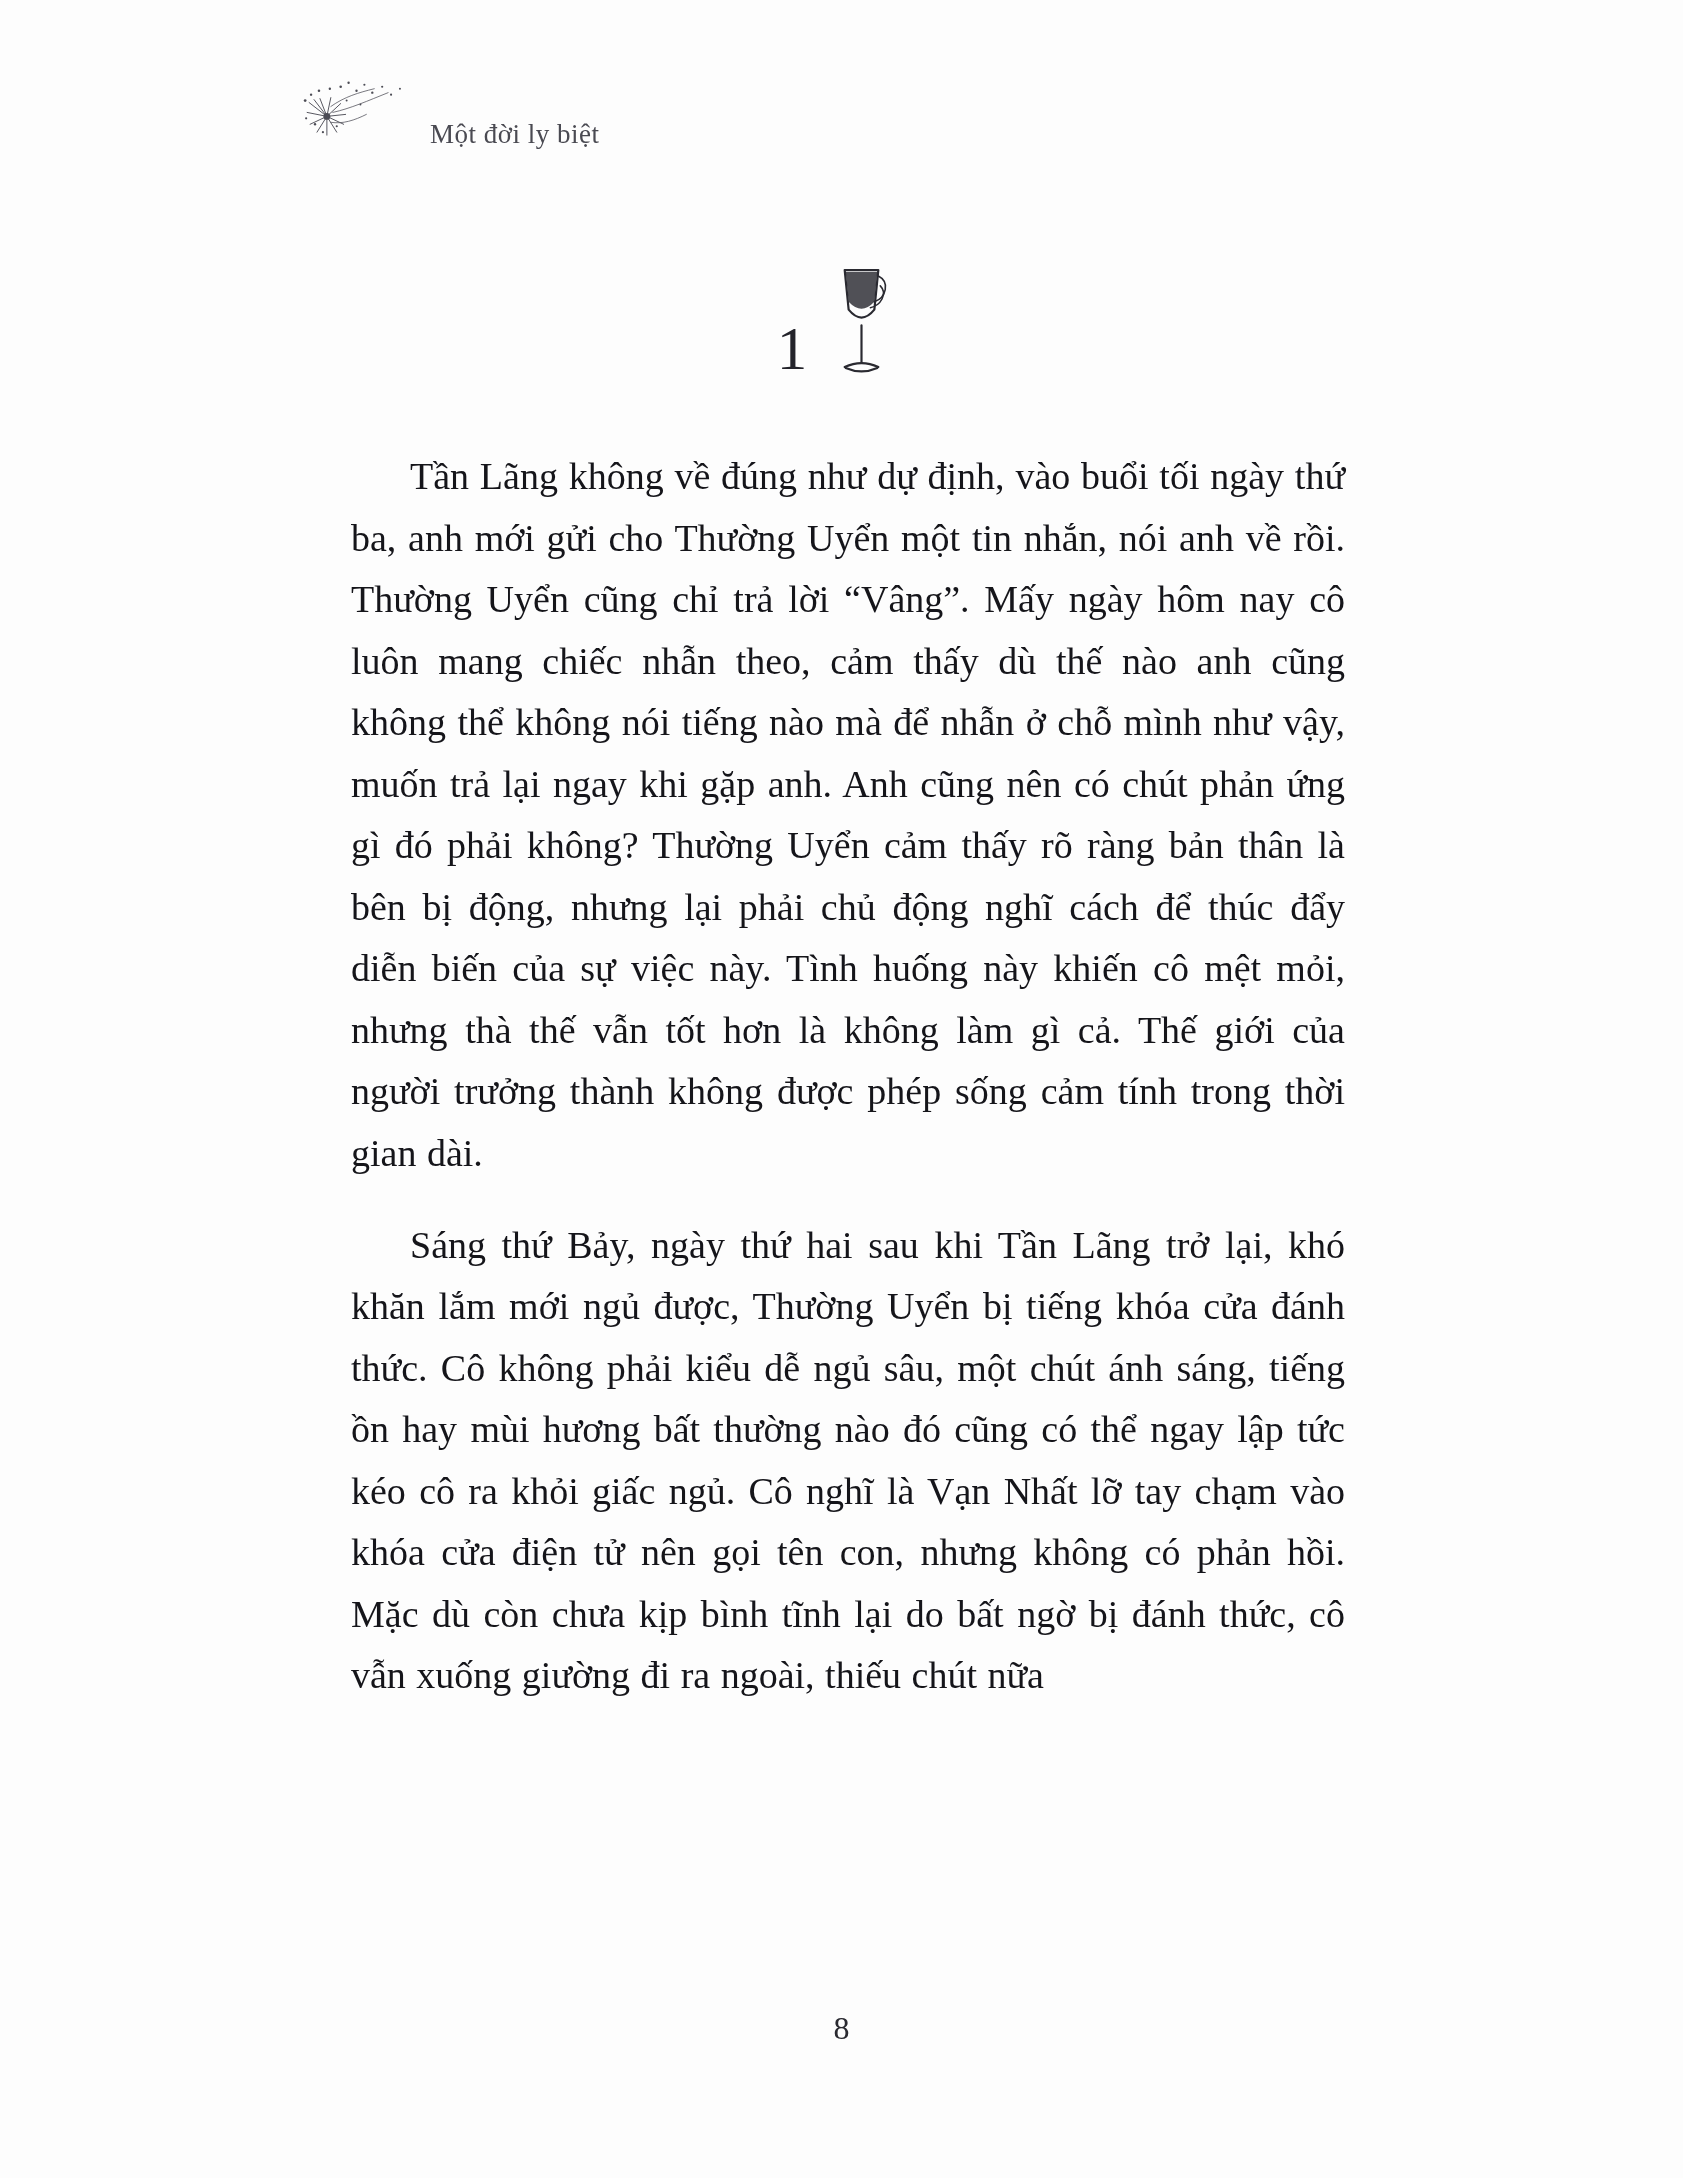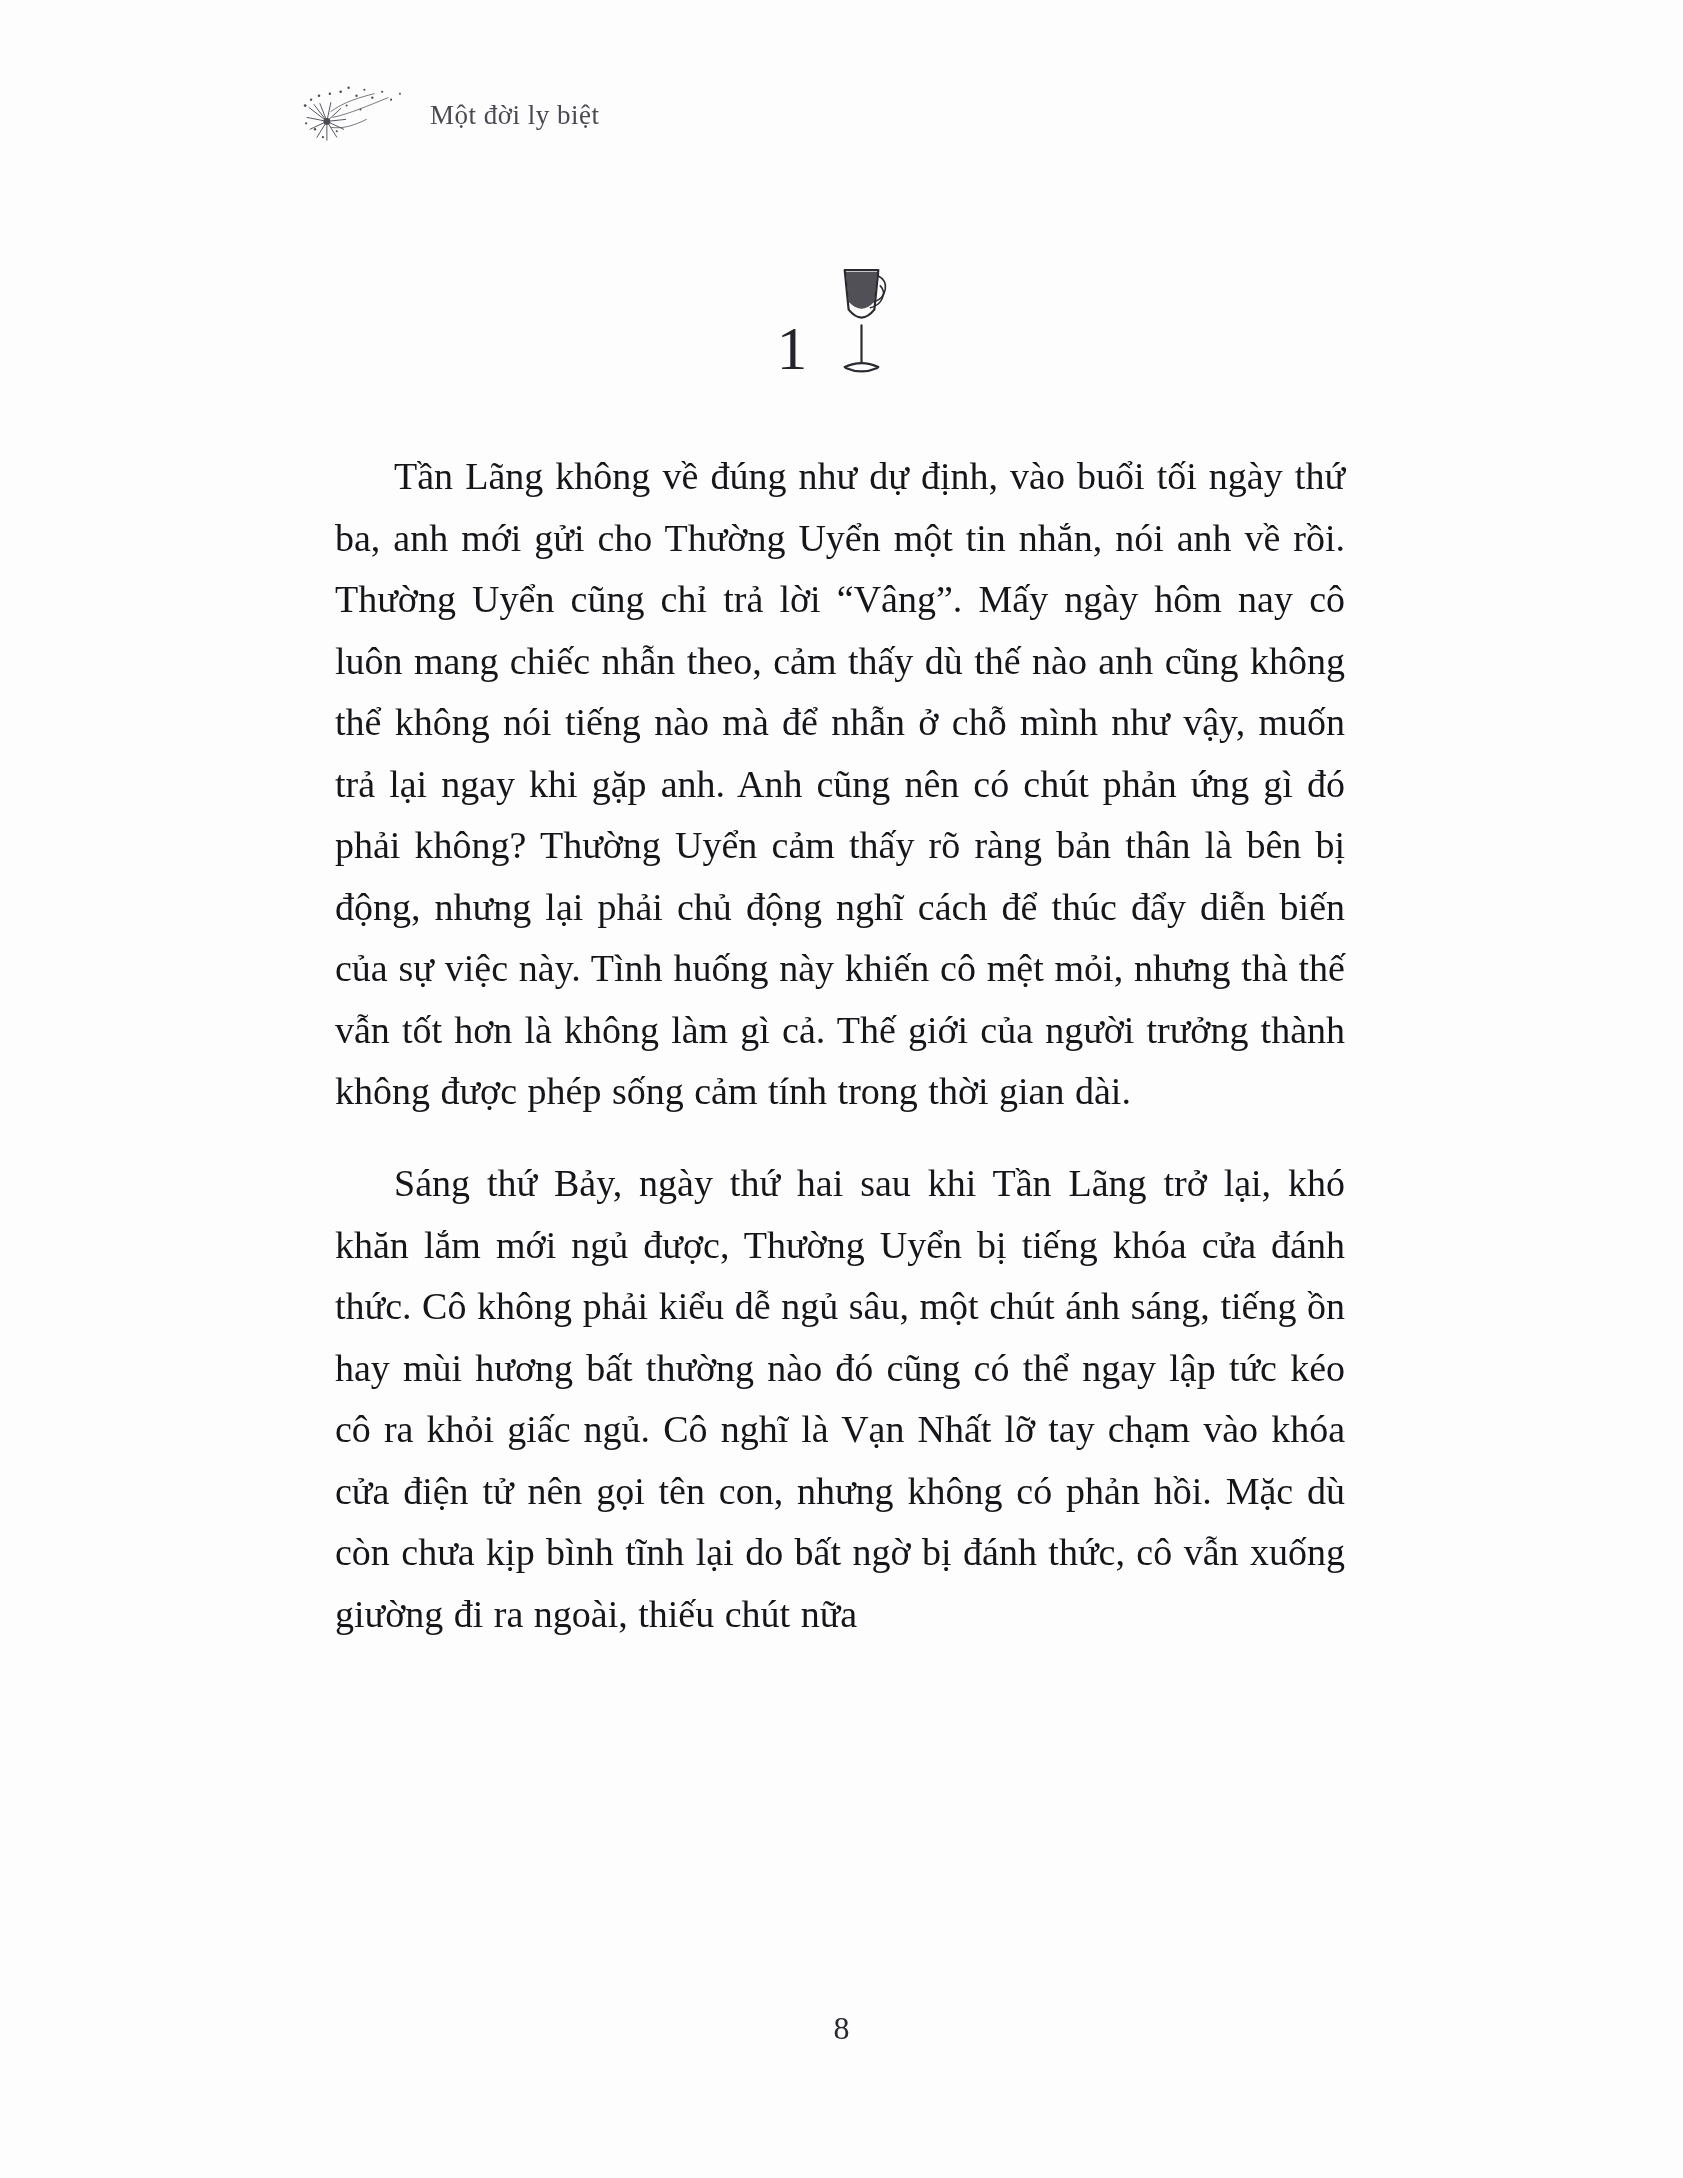--- a/index.html
+++ b/index.html
@@ -21,21 +21,21 @@
     inset: 0;
     background: #fdfdfd;
   }
 
   
   .running-head {
     position: absolute;
     top: 77px;
     left: 297px;
     display: flex;
-    align-items: center;
+    align-items: flex-end;
     gap: 14px;
     height: 69px;
   }
   .dandelion {
     width: 119px;
     height: 79px;
     display: block;
   }
   .running-head-title {
     font-family: "Liberation Serif", serif;
@@ -72,21 +72,21 @@
   }
 
   
   .body-text {
     position: absolute;
     top: 446px;
     left: 335px;
     width: 1010px;
   }
   .body-text p {
-    margin: 0 0 30px 0;
+    margin: 0 0 30px 16px;
     font-family: "Liberation Serif", serif;
     font-size: 38px;
     line-height: 1.62;
     text-align: justify;
     text-indent: 59px;
     color: #15151a;
     word-spacing: 1px;
   }
   .body-text p:last-child {
     margin-bottom: 0;

